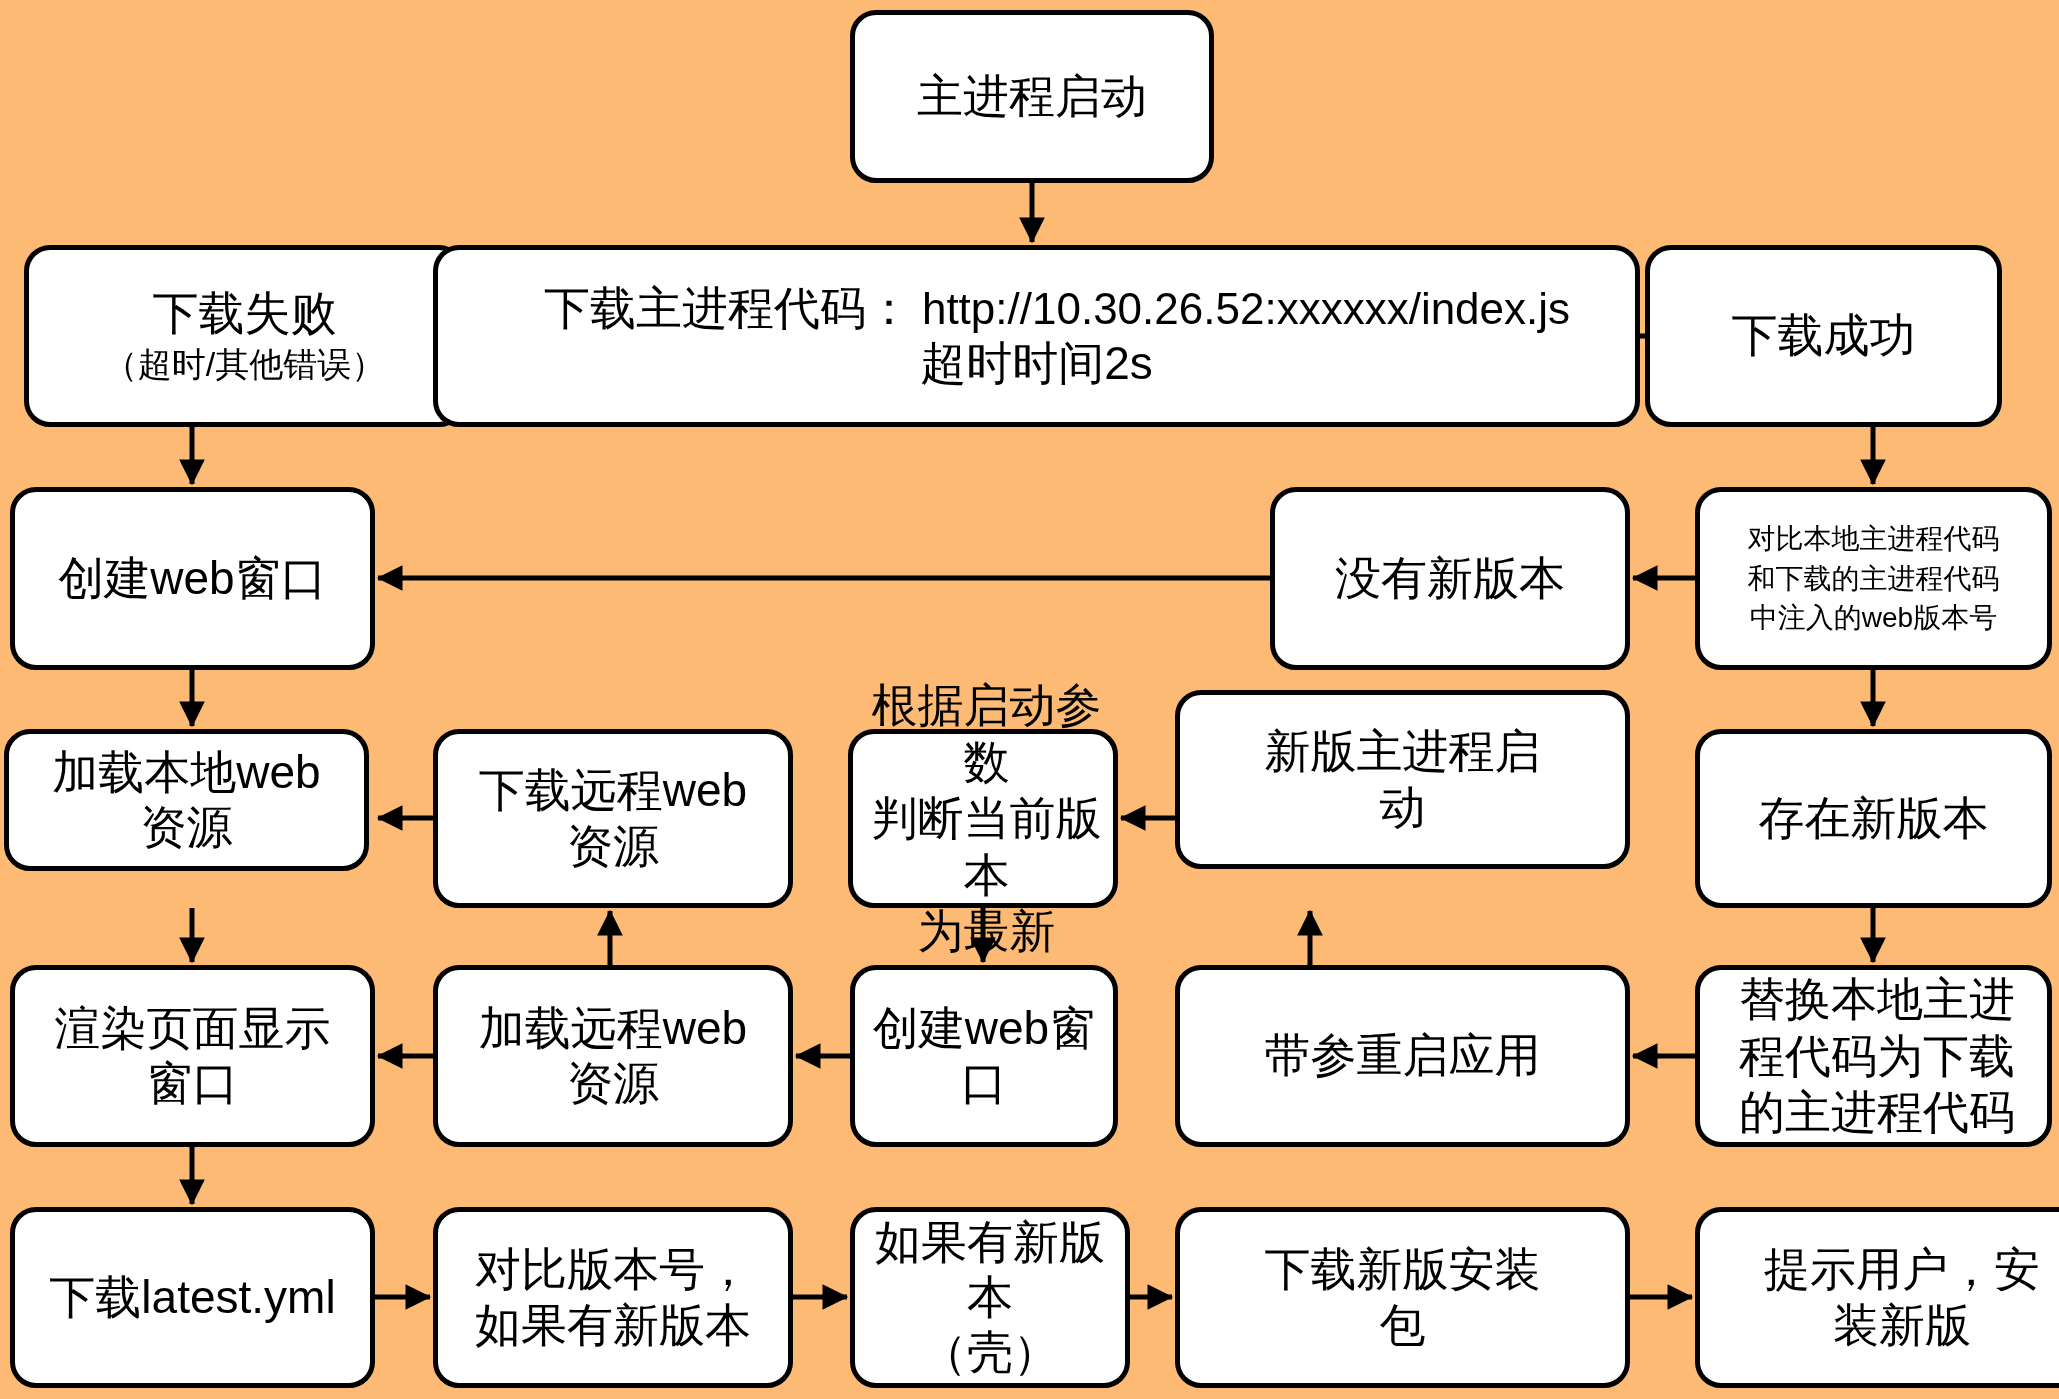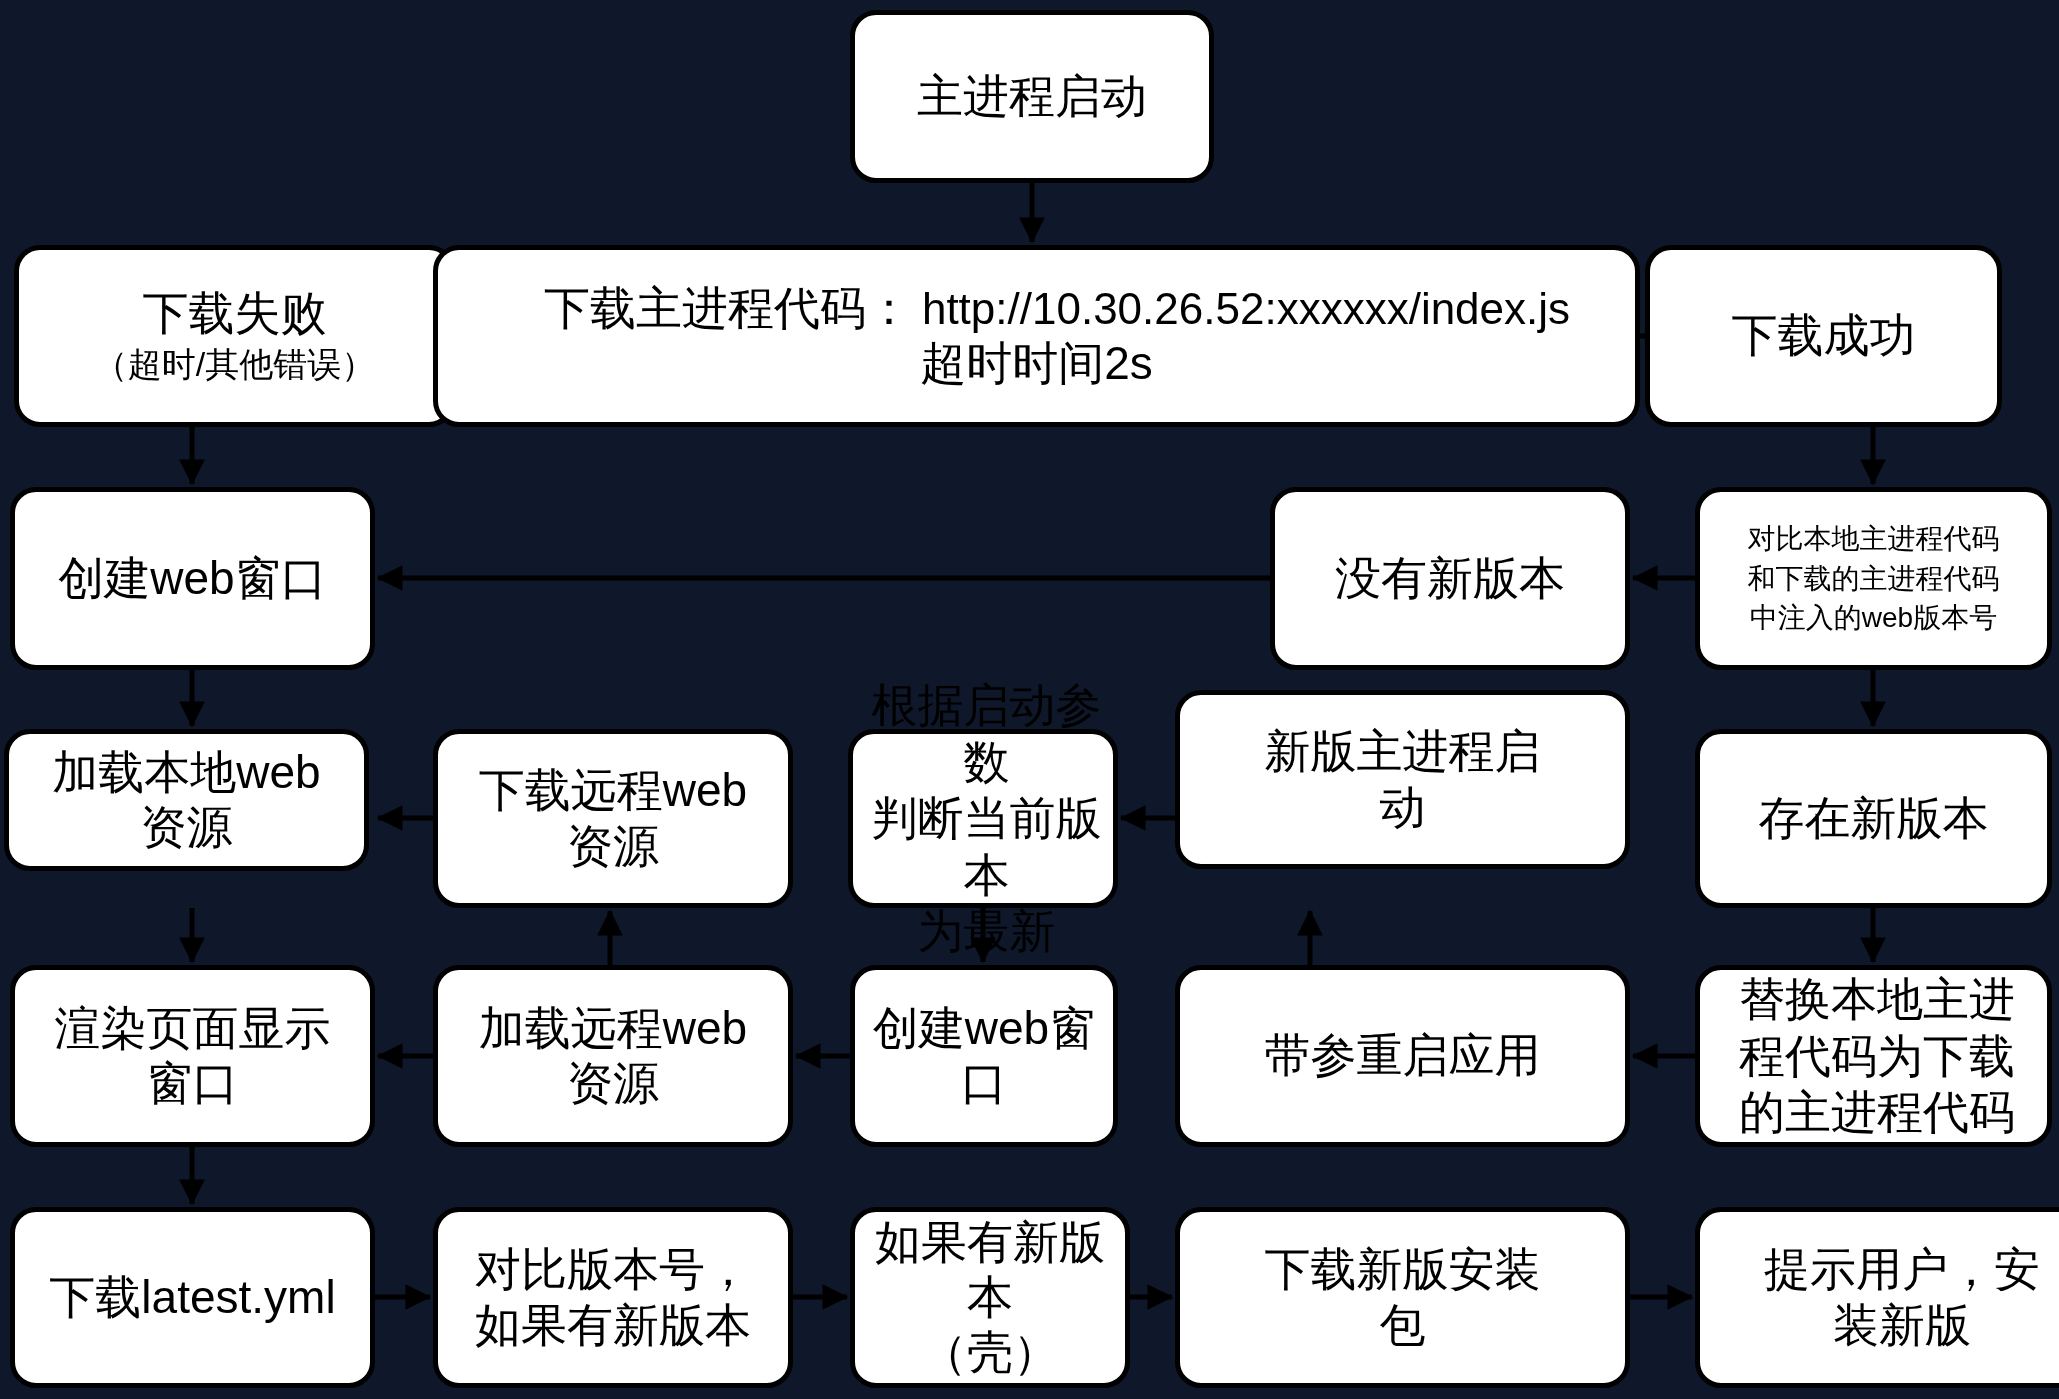--- a/index.html
+++ b/index.html
@@ -1,19 +1,19 @@
 <!DOCTYPE html>
 <html><head>
 <meta charset="utf-8">
 <style>
   html,body{margin:0;padding:0;background:#ffffff;}
   .canvas{
     position:relative;
     width:2059px;height:1399px;
-    background:#0f172a;
+    background:#fdba74;
     font-family:"Liberation Sans","DejaVu Sans",sans-serif;
     color:#000;
     overflow:hidden;
   }
   .arrow-layer{position:absolute;left:0;top:0;width:2059px;height:1399px;pointer-events:none;}
   .node{
     position:absolute;
     box-sizing:border-box;
     background:#ffffff;
     border:5px solid #000;
@@ -69,21 +69,21 @@
       <line x1="793" y1="1297" x2="847" y2="1297" marker-end="url(#ah)"></line>
       <line x1="1130" y1="1297" x2="1172" y2="1297" marker-end="url(#ah)"></line>
       <line x1="1630" y1="1297" x2="1692" y2="1297" marker-end="url(#ah)"></line>
     </g>
   </svg>
 
   <div class="node" style="left:850px;top:10px;width:364px;height:173px">
     <div>主进程启动</div>
   </div>
 
-  <div class="node" style="left:14px;top:245px;width:441px;height:182px">
+  <div class="node" style="left:24px;top:245px;width:441px;height:182px">
     <div>下载失败</div>
     <div class="sub">（超时/其他错误）</div>
   </div>
 
   <div class="node" style="left:433px;top:245px;width:1207px;height:182px">
     <div class="row">
       <span>下载主进程代码：</span>
         <span class="url">http://10.30.26.52:xxxxxx/index.js</span>
     </div>
     <div>超时时间2s</div>

